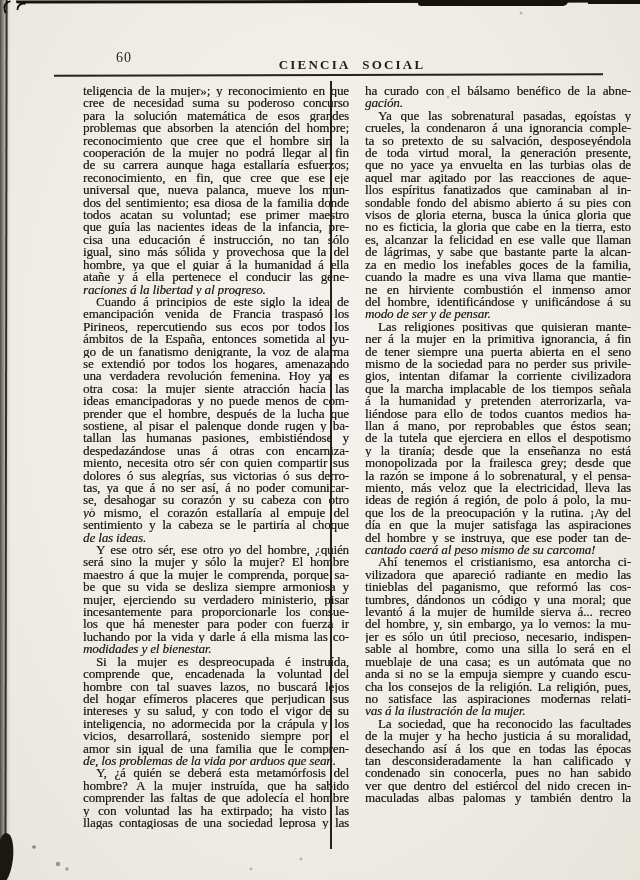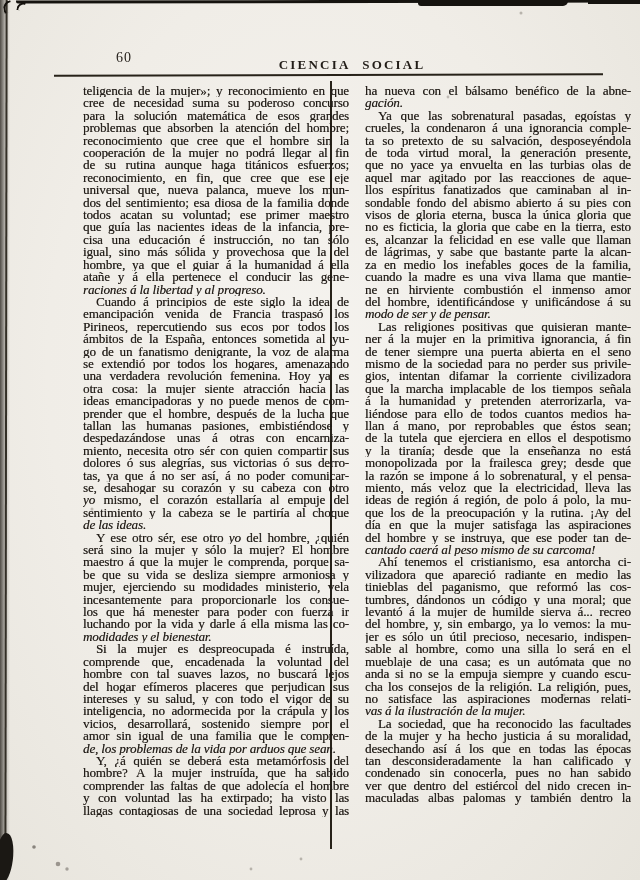--- a/index.html
+++ b/index.html
@@ -114,21 +114,21 @@
 <div class="col-divider"></div>
 
 <section class="column left">
     <p class="para">
       <span class="line">teligencia de la mujer»; y reconocimiento en que</span>
       <span class="line">cree de necesidad suma su poderoso concurso</span>
       <span class="line">para la solución matemática de esos grandes</span>
       <span class="line">problemas que absorben la atención del hombre;</span>
       <span class="line">reconocimiento que cree que el hombre sin la</span>
       <span class="line">cooperación de la mujer no podrá llegar al fin</span>
-      <span class="line">de su rutina aunque haga titánicos esfuerzos;</span>
+      <span class="line">de su carrera aunque haga estallaría esfuerzos;</span>
       <span class="line">reconocimiento, en fin, que cree que ese eje</span>
       <span class="line">universal que, nueva palanca, mueve los mun-</span>
       <span class="line">dos del sentimiento; esa diosa de la familia donde</span>
       <span class="line">todos acatan su voluntad; ese primer maestro</span>
       <span class="line">que guía las nacientes ideas de la infancia, pre-</span>
       <span class="line">cisa una educación é instrucción, no tan sólo</span>
       <span class="line">igual, sino más sólida y provechosa que la del</span>
       <span class="line">hombre, ya que el guiar á la humanidad á ella</span>
       <span class="line">atañe y á ella pertenece el conducir las gene-</span>
       <span class="line last">raciones á la libertad y al progreso.</span>
@@ -137,36 +137,37 @@
       <span class="line">Cuando á principios de este siglo la idea de</span>
       <span class="line">emancipación venida de Francia traspasó los</span>
       <span class="line">Pirineos, repercutiendo sus ecos por todos los</span>
       <span class="line">ámbitos de la España, entonces sometida al yu-</span>
       <span class="line">go de un fanatismo denigrante, la voz de alarma</span>
       <span class="line">se extendió por todos los hogares, amenazando</span>
       <span class="line">una verdadera revolución femenina. Hoy ya es</span>
       <span class="line">otra cosa: la mujer siente atracción hacia las</span>
       <span class="line">ideas emancipadoras y no puede menos de com-</span>
       <span class="line">prender que el hombre, después de la lucha que</span>
+      <span class="line">sostiene, al pisar el palenque donde rugen y ba-</span>
       <span class="line">tallan las humanas pasiones, embistiéndose y</span>
       <span class="line">despedazándose unas á otras con encarniza-</span>
       <span class="line">miento, necesita otro sér con quien compartir sus</span>
       <span class="line">dolores ó sus alegrías, sus victorias ó sus derro-</span>
       <span class="line">tas, ya que á no ser así, á no poder comunicar-</span>
       <span class="line">se, desahogar su corazón y su cabeza con otro</span>
       <span class="line"><i>yo</i> mismo, el corazón estallaría al empuje del</span>
       <span class="line">sentimiento y la cabeza se le partiría al choque</span>
       <span class="line last">de las ideas.</span>
     </p>
     <p class="para indent">
       <span class="line">Y ese otro sér, ese otro <i>yo</i> del hombre, ¿quién</span>
       <span class="line">será sino la mujer y sólo la mujer? El hombre</span>
       <span class="line">maestro á que la mujer le comprenda, porque sa-</span>
       <span class="line">be que su vida se desliza siempre armoniosa y</span>
-      <span class="line">mujer, ejerciendo su modidades ministerio, vela</span>
+      <span class="line">mujer, ejerciendo su verdadero ministerio, pisar</span>
       <span class="line">incesantemente para proporcionarle los consue-</span>
       <span class="line">los que há menester para poder con fuerza ir</span>
       <span class="line">luchando por la vida y darle á ella misma las co-</span>
       <span class="line last">modidades y el bienestar.</span>
     </p>
     <p class="para indent">
       <span class="line">Si la mujer es despreocupada é instruída,</span>
       <span class="line">comprende que, encadenada la voluntad del</span>
       <span class="line">hombre con tal suaves lazos, no buscará lejos</span>
       <span class="line">del hogar efímeros placeres que perjudican sus</span>
@@ -179,21 +180,21 @@
     <p class="para indent">
       <span class="line">Y, ¿á quién se deberá esta metamórfosis del</span>
       <span class="line">hombre? A la mujer instruída, que ha sabido</span>
       <span class="line">comprender las faltas de que adolecía el hombre</span>
       <span class="line">y con voluntad las ha extirpado; ha visto las</span>
       <span class="line">llagas contagiosas de una sociedad leprosa y las</span>
     </p>
   </section>
 <section class="column right">
     <p class="para">
-      <span class="line">ha nueva con el bálsamo benéfico de la abne-</span>
+      <span class="line">ha curado con el bálsamo benéfico de la abne-</span>
       <span class="line last">gación.</span>
     </p>
     <p class="para indent">
       <span class="line">Ya que las sobrenatural pasadas, egoístas y</span>
       <span class="line">crueles, la condenaron á una ignorancia comple-</span>
       <span class="line">ta so pretexto de su salvación, desposeyéndola</span>
       <span class="line">de toda virtud moral, la generación presente,</span>
       <span class="line">que no yace ya envuelta en las turbias olas de</span>
       <span class="line">aquel mar agitado por las reacciones de aque-</span>
       <span class="line">llos espíritus fanatizados que caminaban al in-</span>

